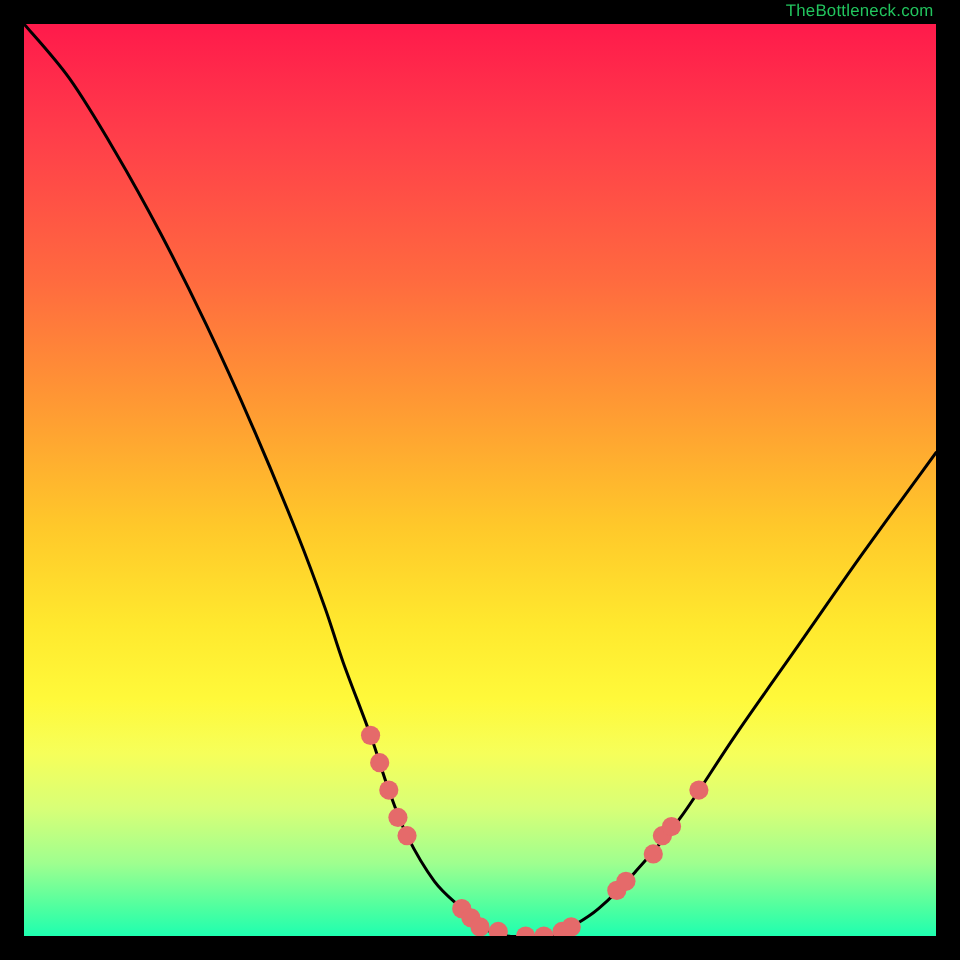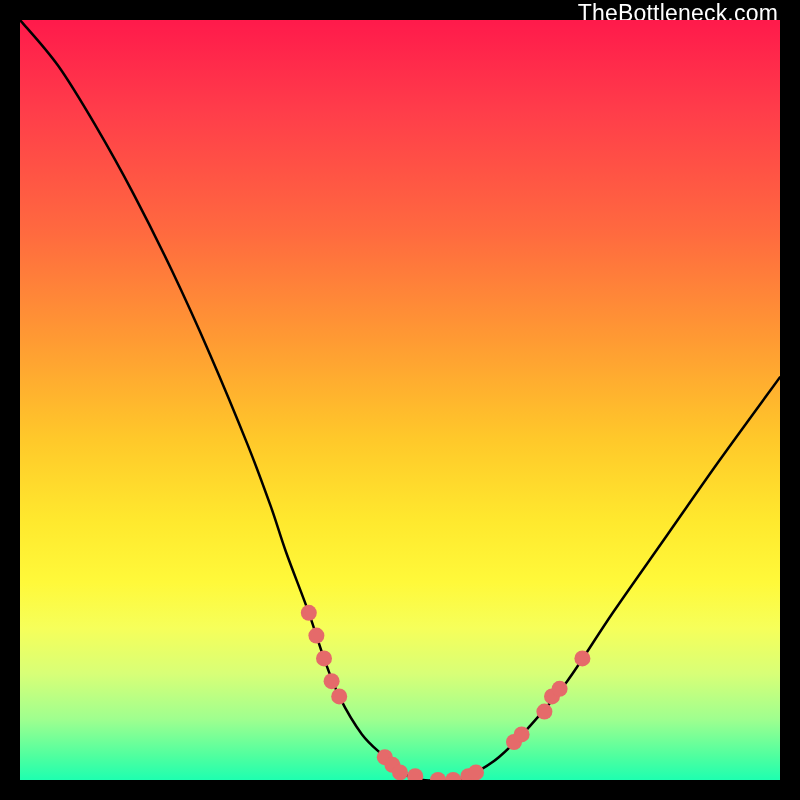--- a/index.html
+++ b/index.html
@@ -43,22 +43,22 @@
     position: absolute;
     left: 0;
     top: 0;
     width: 760px;
     height: 760px;
   }
   .watermark {
     position: absolute;
     top: 0px;
     right: 22px;
-    color: #ffffff;
-    font-size: 23px;
+    color: #22c55e;
+    font-size: 14px;
     font-weight: 500;
     letter-spacing: 0.2px;
   }
 </style>
 </head>
 <body>
 
 <div class="frame">
   <div class="watermark">TheBottleneck.com</div>
   <div class="plot-area">

